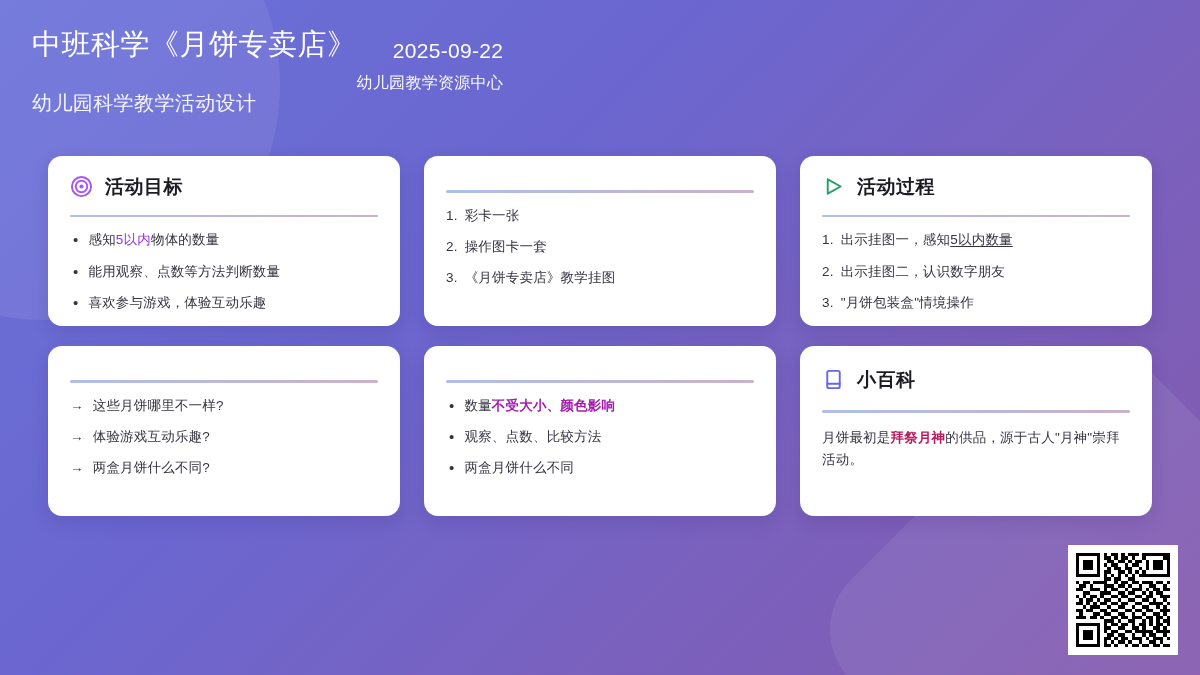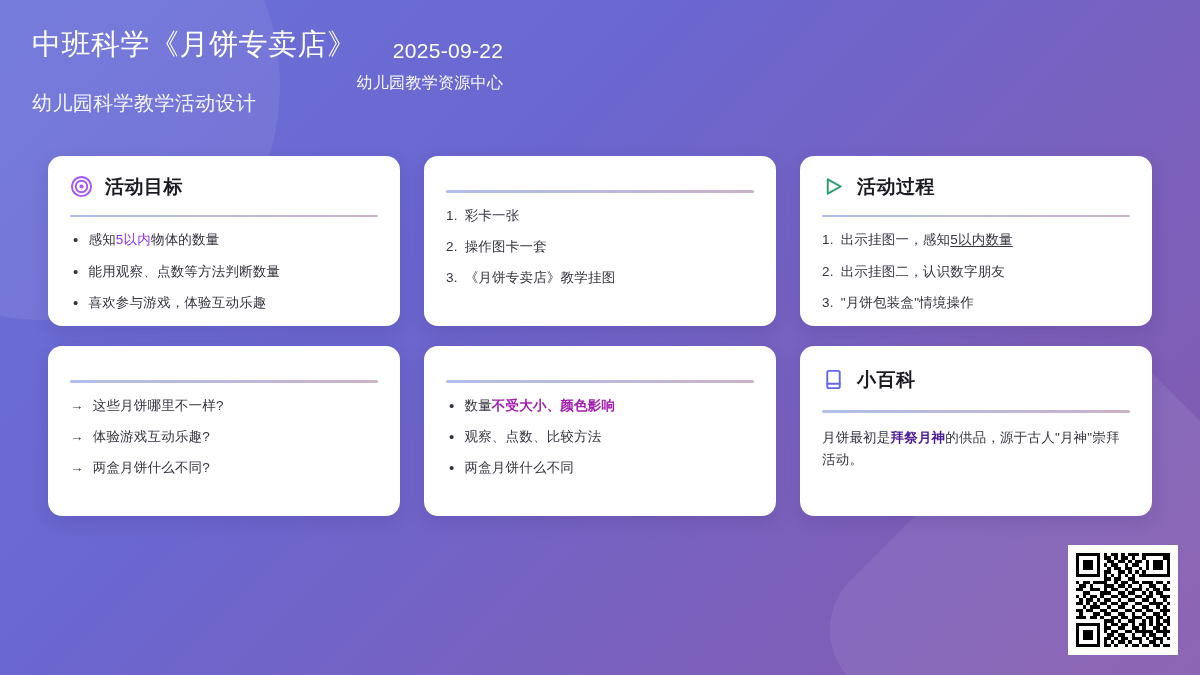--- a/index.html
+++ b/index.html
@@ -168,21 +168,21 @@
 
   .para {
     font-size: 13.5px;
     line-height: 1.62;
     color: #343440;
     letter-spacing: 0.2px;
   }
 
   
   .hl-purple { color: #9333ea; font-weight: 400; }
-  .hl-indigo { color: #4c1d95; font-weight: 700; }
+  .hl-indigo { color: #be185d; font-weight: 700; }
   .hl-bold   { font-weight: 700; color: #a21caf; }
   .hl-under  { text-decoration: underline; text-underline-offset: 2px; }
 
   
   .qr-wrap {
     position: absolute;
     right: 22px;
     bottom: 20px;
     width: 110px;
     height: 110px;

